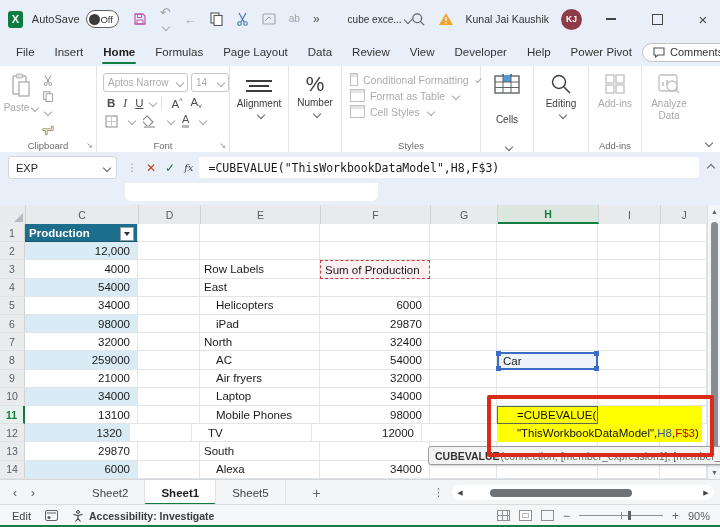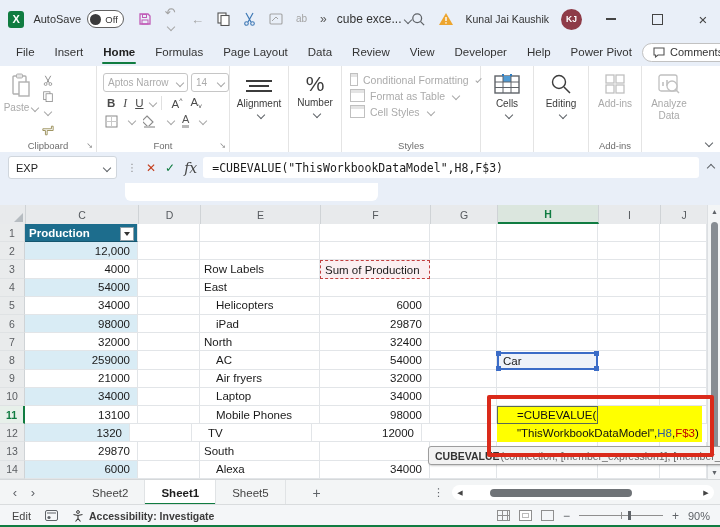--- a/index.html
+++ b/index.html
@@ -13,21 +13,21 @@
   #titlebar{position:absolute;left:0;top:0;right:0;height:38px;background:#e9eff8;display:flex;align-items:center;padding:0 0 0 8px;}
   .xlicon{width:17px;height:17px;background:#107c41;border-radius:3px;color:#fff;font-weight:bold;font-size:11px;
           display:flex;align-items:center;justify-content:center;margin-right:9px;}
   .autosave-lbl{font-size:11px;color:#333;margin-right:6px;}
   .toggle{width:36px;height:16px;border:1px solid #616161;border-radius:9px;background:#fff;position:relative;display:flex;align-items:center;}
   .knob{width:11px;height:11px;border-radius:50%;background:#3b3b3b;position:absolute;left:2px;}
   .toggle-state{font-size:9.5px;color:#333;position:absolute;right:5px;}
   .qat{display:flex;align-items:center;gap:13px;margin-left:14px;font-size:13px;color:#5a5a5a;}
   .qat .gly{line-height:1;}
   .dim{color:#a3a3a3;}
-  .doc-title{font-size:12px;color:#333;margin-left:10px;white-space:nowrap;}
+  .doc-title{font-size:10px;color:#333;margin-left:28px;white-space:nowrap;}
   #tb-right{margin-left:auto;display:flex;align-items:center;gap:12px;}
   .uname{font-size:10.5px;color:#333;white-space:nowrap;}
   .avatar{width:21px;height:21px;border-radius:50%;background:#8e3b48;color:#fff;font-size:8.5px;font-weight:bold;
           display:flex;align-items:center;justify-content:center;}
   .wbtn{width:34px;height:30px;display:flex;align-items:center;justify-content:center;color:#444;font-size:12px;}
   .maxbox{width:9px;height:9px;border:1.2px solid #444;}
   .minbar{width:10px;height:1.4px;background:#444;}
   
   #menubar{position:absolute;left:0;top:38px;right:0;height:28px;background:#e9eff8;display:flex;align-items:stretch;padding-left:6px;}
   #menu-tabs{display:flex;align-items:stretch;}
@@ -52,21 +52,21 @@
   .sicon{width:13px;height:11px;border:1px solid #c0c0c0;background:
          linear-gradient(#e4e4e4 3px,transparent 3px);}
   .alines div{width:26px;height:2px;background:#3c3c3c;margin:3px auto;}
   .alines div:nth-child(2){width:20px;}
   
   #fbar{position:absolute;left:0;top:152px;right:0;height:31px;background:#e9eff8;display:flex;align-items:center;padding-left:8px;}
   #namebox{width:100px;height:21px;background:#fff;border:1px solid #d0d6dd;border-radius:3px;display:flex;align-items:center;
            font-size:11px;color:#222;padding-left:7px;}
   #namebox .chev{margin-left:auto;margin-right:6px;}
   .fbar-icons{display:flex;align-items:center;gap:9px;margin:0 6px 0 10px;}
-  .fx{font-family:"DejaVu Serif",serif;font-style:italic;font-size:14px;color:#444;}
+  .fx{font-family:"DejaVu Serif",serif;font-style:italic;font-size:10px;color:#444;}
   #formula-input{flex:1;height:21px;background:#fff;border-radius:3px;margin-right:6px;display:flex;align-items:center;
                  font-family:"DejaVu Sans Mono",monospace;font-size:11.5px;color:#1a1a1a;padding-left:9px;white-space:nowrap;overflow:hidden;}
   #fbar-expand{margin-right:6px;}
   #fbar-band{position:absolute;left:0;top:183px;right:0;height:22px;background:#e9eff8;}
   #fbar-whitebox{position:absolute;left:125px;top:0;width:253px;height:18px;background:#fff;border-radius:0 0 6px 6px;}
   
   #colheaders{position:absolute;left:0;top:205px;width:707px;height:19px;display:flex;background:#e8eaec;border-bottom:1px solid #c9cdd1;}
   .corner{width:25px;height:100%;border-right:1px solid #cfd3d6;position:relative;background:#e8eaec;flex-shrink:0;}
   .corner::after{content:"";position:absolute;right:2px;bottom:2px;border-left:9px solid transparent;border-bottom:9px solid #b6bcc1;}
   .colh{height:100%;border-right:1px solid #cfd3d6;font-size:10.5px;color:#565a5e;display:flex;align-items:center;justify-content:center;flex-shrink:0;box-sizing:border-box;}
@@ -341,21 +341,21 @@
           <div class="styles-item">
             <span class="sicon"></span>
             <span>Cell Styles</span>
             <span class="chev dim"></span>
           </div>
         </div>
       <span class="glabel">Styles</span>
     </div>
 
     <div class="rgroup" style="width:52px;">
-      <div class="bigbtn" style="width:100%;">
+      <div class="bigbtn" style="width:100%;gap:16px;">
         <svg width="26" height="22" viewBox="0 0 26 22">
             <rect x="1" y="3" width="24" height="17" fill="none" stroke="#5f6368" stroke-width="1.4"></rect>
             <rect x="9" y="3" width="8" height="6" fill="#4f9bd5"></rect>
             <path d="M1 9h24M1 14.5h24M9 3v17M17 3v17" stroke="#5f6368"></path>
             <path d="M9 1v2M17 1v2" stroke="#2e7cc0" stroke-width="2"></path>
           </svg>
         <span class="blabel"><span>Cells</span></span>
           <span class="chev" style="margin-top:2px;"></span>
       </div>
     </div>

